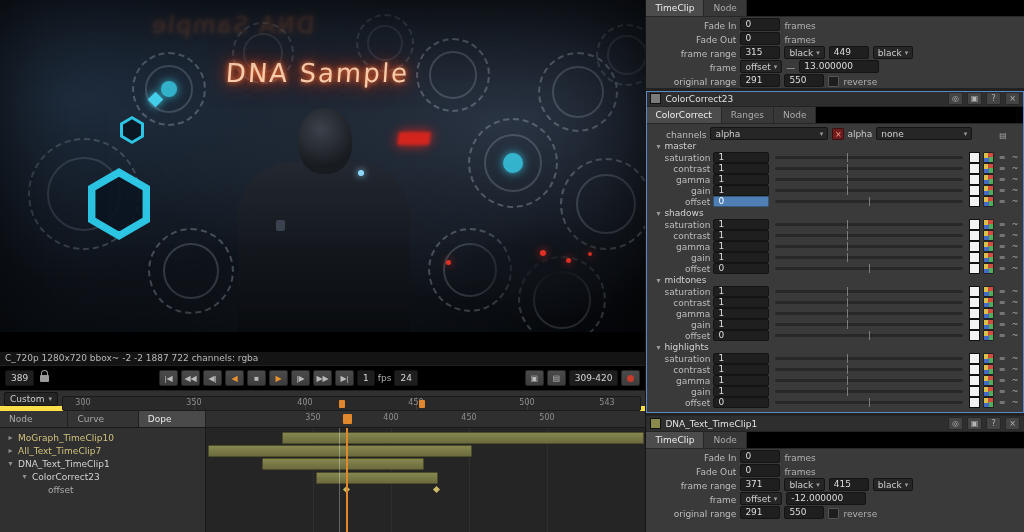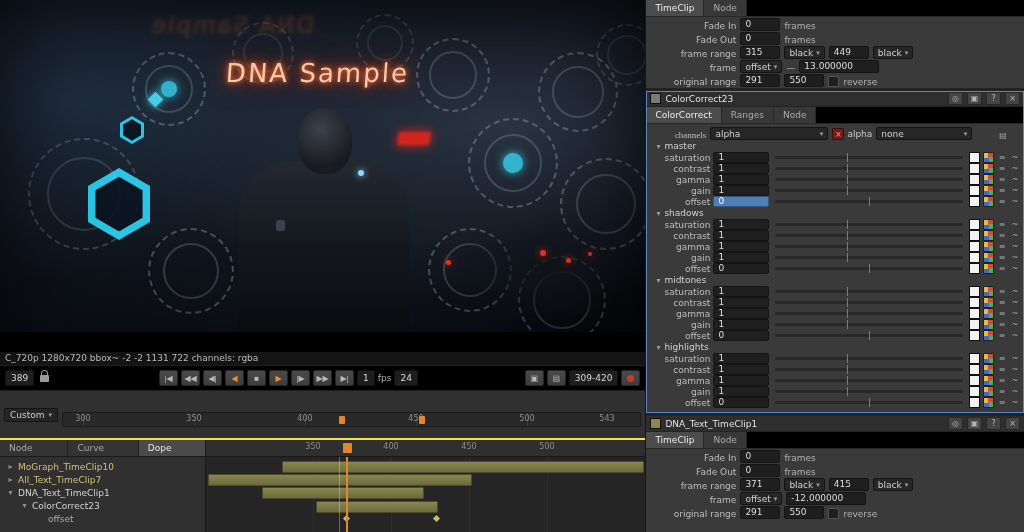--- a/index.html
+++ b/index.html
@@ -45,21 +45,21 @@
   .field{background:#1e1e1e;border:1px solid #121212;border-radius:2px;padding:0 5px;height:14px;line-height:14px;
         color:#d6d6d6;font-size:9px;white-space:nowrap;}
   .tbtn{background:linear-gradient(#4a4a4a,#3d3d3d);border:1px solid #262626;border-radius:2px;color:#b9b9b9;
         font-size:8px;height:16px;min-width:19px;display:inline-flex;align-items:center;justify-content:center;padding:0 2px;}
   .tbtn.org{color:#e8932f;}
   .lockicon{width:9px;height:7px;background:#9a9a9a;border-radius:1px;position:relative;margin:0 3px;}
   .lockicon::before{content:"";position:absolute;top:-5px;left:1px;width:5px;height:5px;border:1.5px solid #9a9a9a;border-bottom:none;border-radius:4px 4px 0 0;}
   .reddot{width:7px;height:7px;border-radius:50%;background:#c83a2a;}
   .sp{flex:1;}
   .lbl{color:#b0b0b0;font-size:9px;}
-  .vrow2{height:15px;background:#303030;border-bottom:2px solid #fde047;display:flex;align-items:center;padding:16px 4px;gap:4px;}
+  .vrow2{height:15px;background:#303030;border-bottom:5px solid #fde047;display:flex;align-items:center;padding:0 4px;gap:4px;}
   .dropdown{display:inline-flex;align-items:center;gap:4px;background:#252525;border:1px solid #141414;border-radius:2px;
         height:12px;padding:0 5px;font-size:9px;color:#ccc;}
   .gruler{position:relative;flex:1;height:13px;background:#292929;border:1px solid #1b1b1b;border-radius:2px;overflow:hidden;margin-top:10px;}
   .gtick{position:absolute;top:1px;font-size:8px;color:#8d8d8d;transform:translateX(-50%);}
   .gtickline{position:absolute;top:0;bottom:0;width:1px;background:#3c3c3c;}
   .gmark{position:absolute;top:3px;width:6px;height:8px;background:#e2882c;border-radius:1px;}
   .tabsband{height:16px;display:flex;background:#2a2a2a;border-bottom:1px solid #191919;}
   .tabs{width:206px;display:flex;}
   .tab{padding:0 9px;line-height:16px;font-size:9px;color:#a9a9a9;background:#343434;border-right:1px solid #202020;}
   .tab.active{background:#4a4a4a;color:#e8e8e8;}
@@ -153,21 +153,21 @@
         <div class="off-body"></div>
         <div class="off-head"></div>
         <div class="off-glint"></div>
         <div class="off-badge"></div>
       </div>
       <div class="letterbox"></div>
       <div class="vignette"></div>
     </div>
 
     <div class="vinfo">
-      <span>C_720p 1280x720 bbox~ -2 -2 1131 722 channels: rgba</span>
+      <span>C_720p 1280x720 bbox~ -2 -2 1887 722 channels: rgba</span>
     </div>
 
     <div class="vtoolbar">
       <span class="field">389</span>
       <span class="lockicon"></span>
       <span class="sp"></span>
       <button class="tbtn">|◀</button>
       <button class="tbtn">◀◀</button>
       <button class="tbtn">◀|</button>
       <button class="tbtn org">◀</button>
@@ -323,21 +323,21 @@
         <span class="hicon">▣</span>
         <span class="hicon">?</span>
         <span class="hicon">×</span>
       </div>
       <div class="ptabs">
         <span class="ptab active">ColorCorrect</span>
         <span class="ptab">Ranges</span>
         <span class="ptab">Node</span>
       </div>
       <div class="prow" style="height:16px;">
-        <span class="plabel" style="width:44px;font-family:Liberation Serif, serif;">channels</span>
+        <span class="plabel" style="width:44px;">channels</span>
         <span class="pdrop" style="min-width:108px;justify-content:space-between;">
           <span>alpha</span>
           <span class="caret">▾</span>
         </span>
         <span class="chip">
           <span class="chipx">×</span>
           <span>alpha</span>
         </span>
         <span class="pdrop" style="min-width:86px;justify-content:space-between;">
           <span>none</span>

